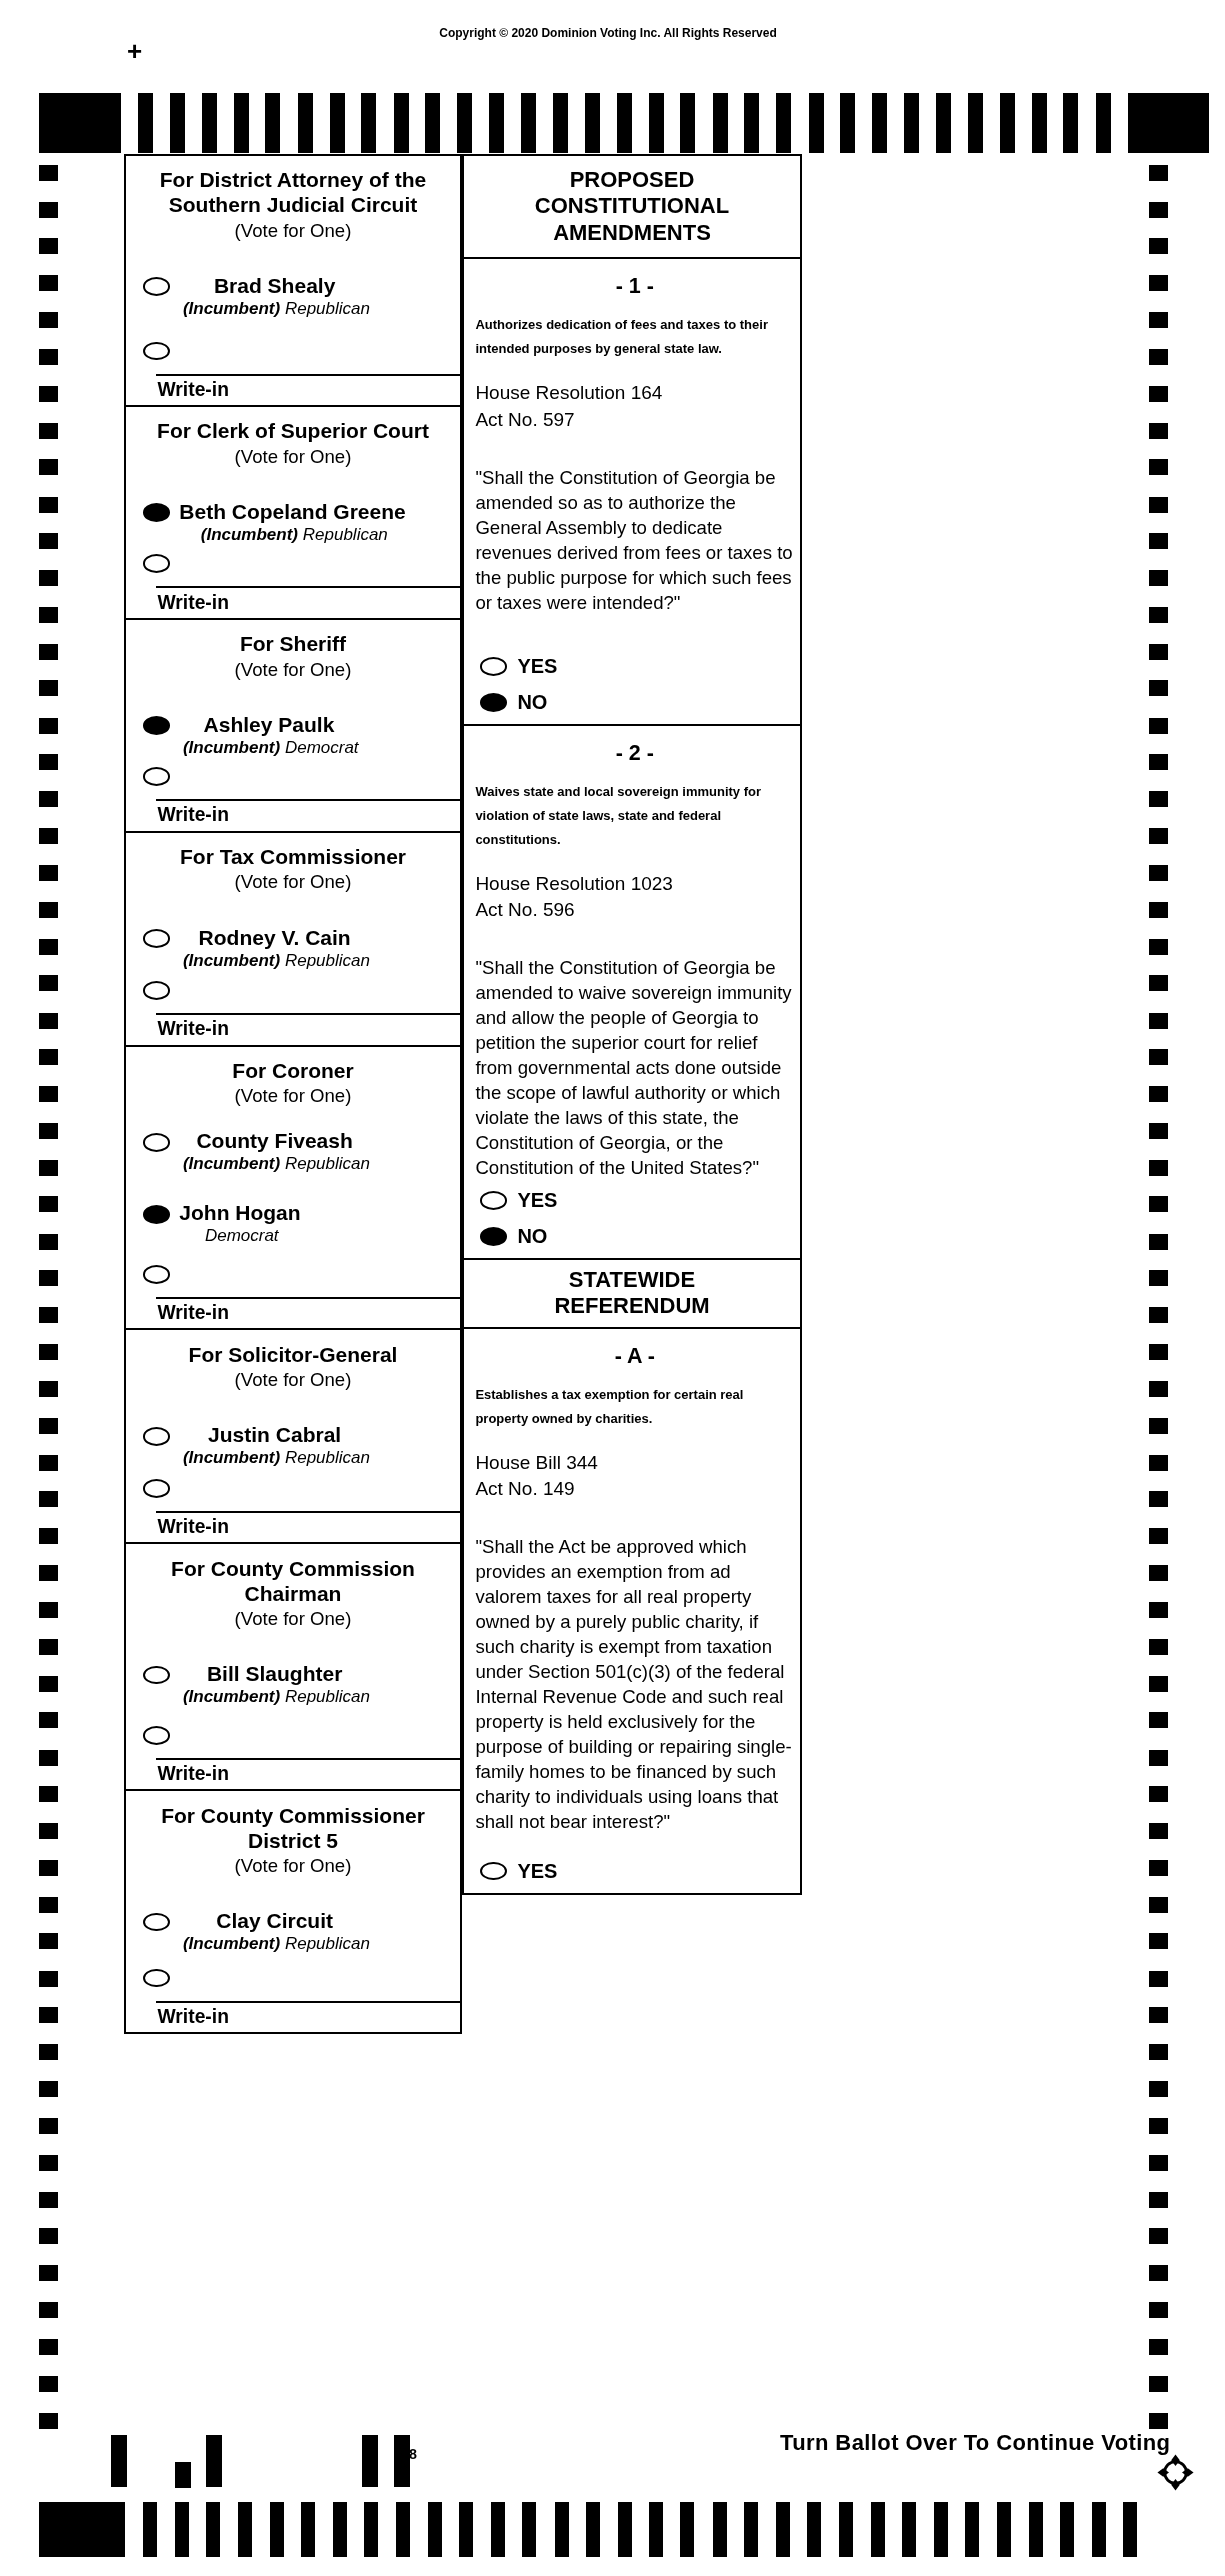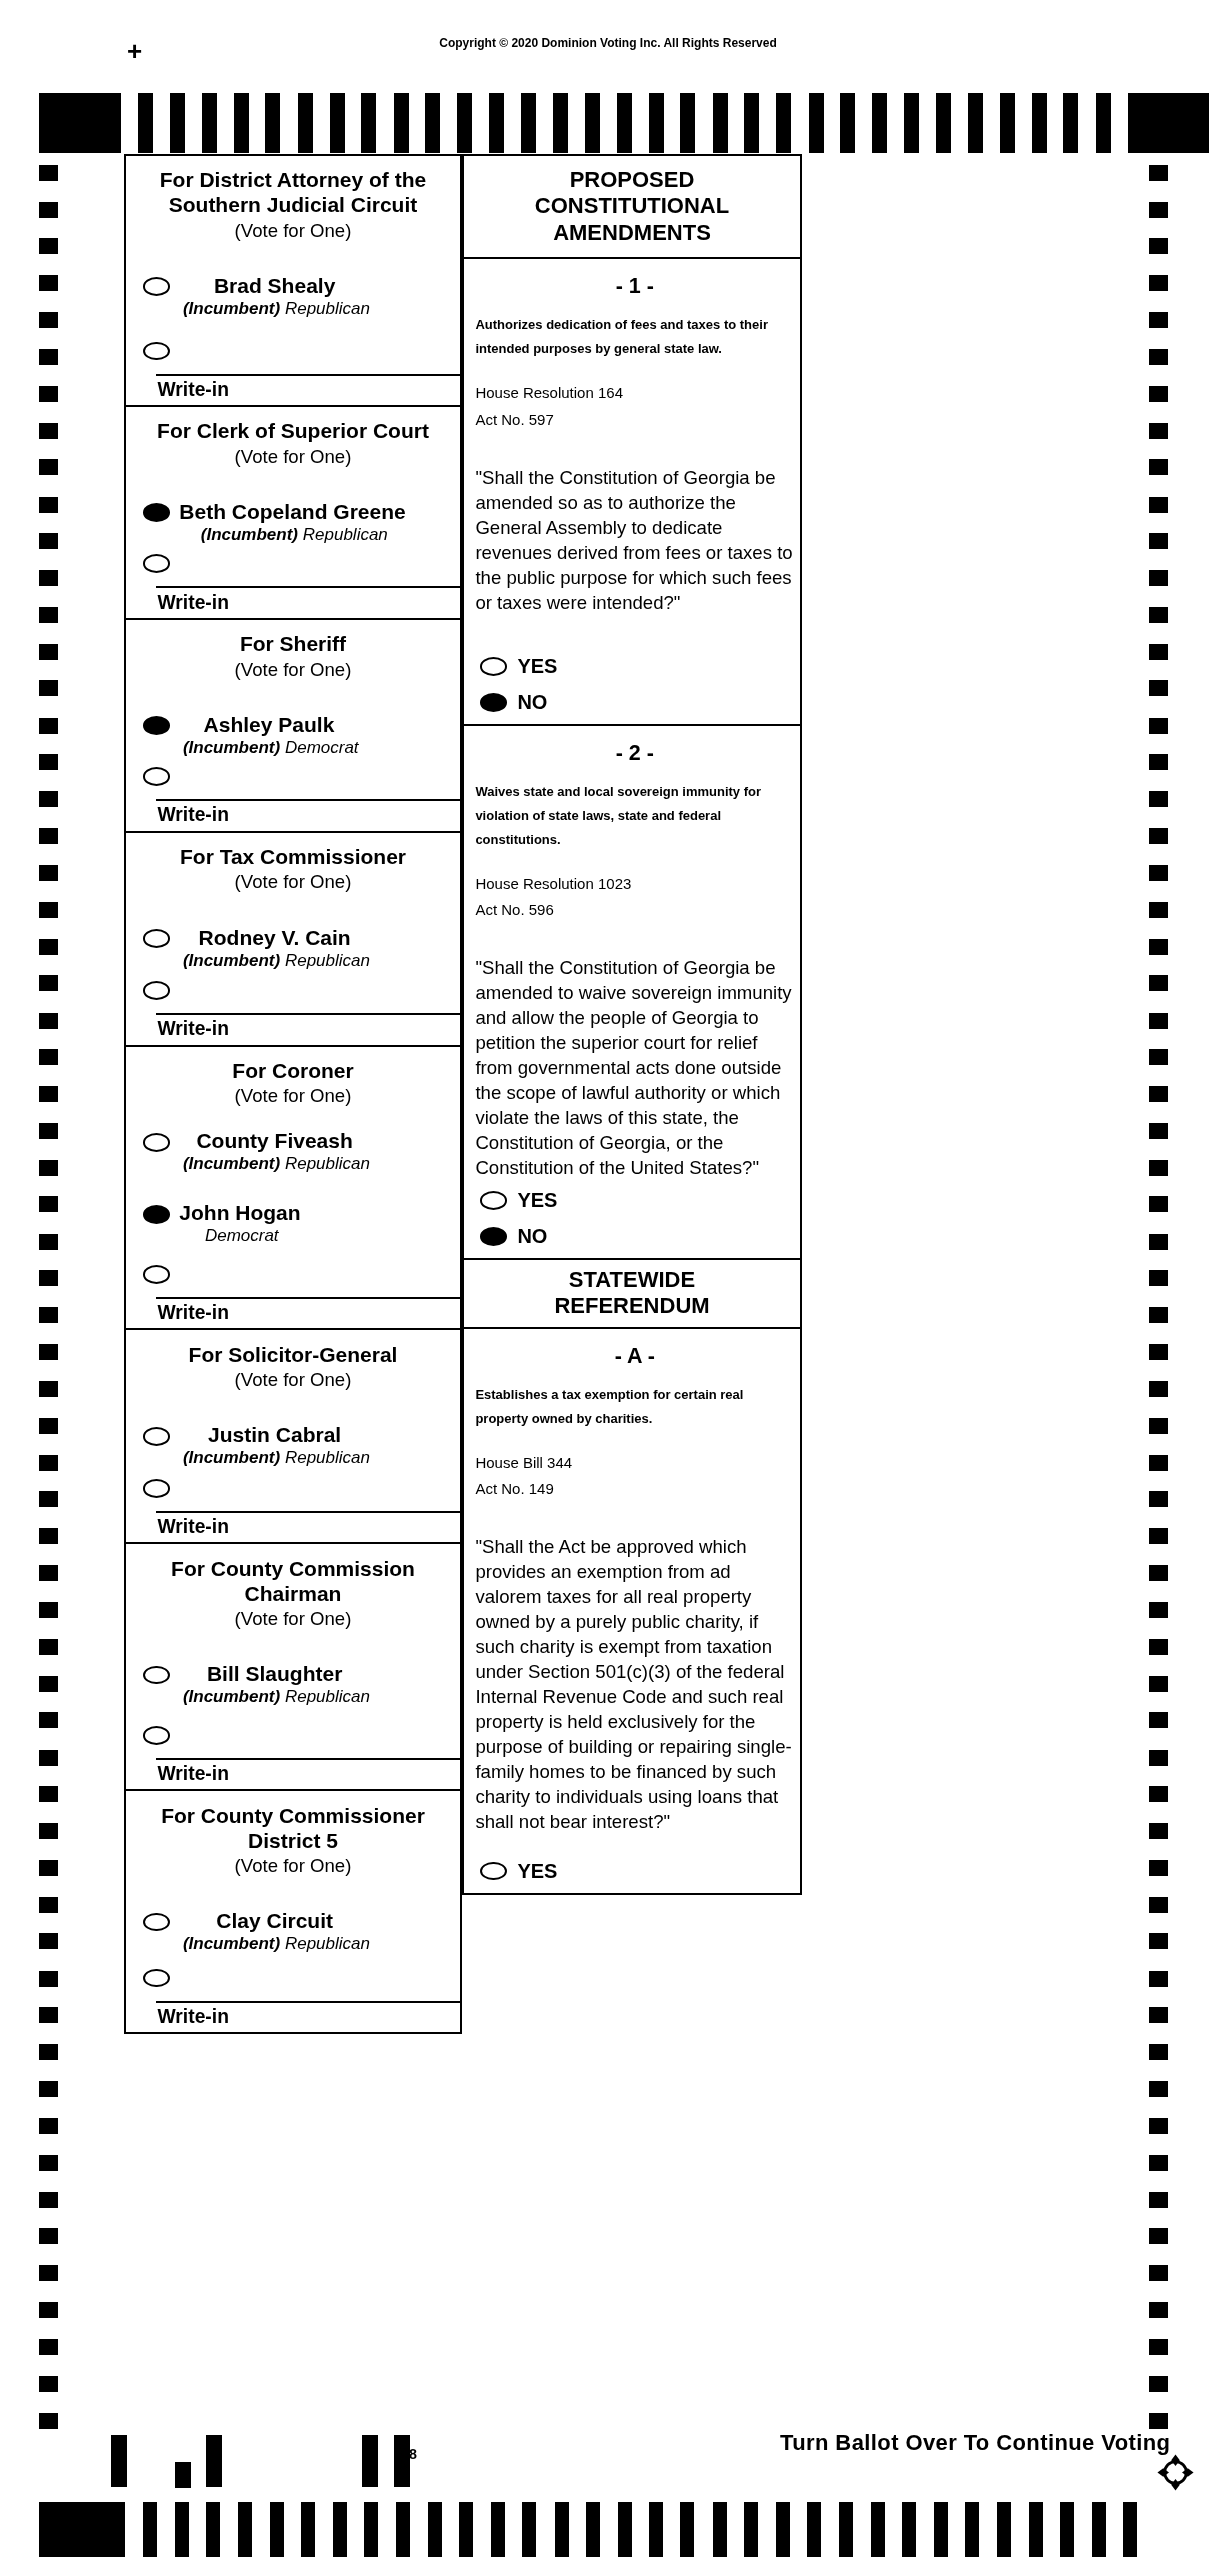--- a/index.html
+++ b/index.html
@@ -3,21 +3,21 @@
 <meta charset="utf-8">
 <style>
   html,body{margin:0;padding:0;}
   body{
     width:1226px;height:2576px;position:relative;background:#fff;
     font-family:"Liberation Sans", sans-serif;color:#000;overflow:hidden;
   }
   .abs{position:absolute;}
   .mark{position:absolute;background:#000;}
   
-  #copyright{left:386px;top:26px;width:444px;text-align:center;font-size:12px;font-weight:bold;margin-top:10px;}
+  #copyright{left:386px;top:26px;width:444px;text-align:center;font-size:12px;font-weight:bold;}
   #plus-mark{left:127px;top:36px;font-size:26px;font-weight:bold;}
   #turnover{left:780px;top:2430px;font-size:22px;font-weight:bold;letter-spacing:0.4px;}
   #code-glyph{left:409px;top:2446px;font-size:14.3px;font-weight:bold;}
   
   #left-col{left:124px;top:156px;width:338px;}
   #right-col{left:462px;top:156px;width:340px;}
   .box{border:2.1px solid #000;margin-top:-2.1px;box-sizing:border-box;background:#fff;overflow:hidden;}
   
   .contest{display:flex;flex-direction:column;padding:11.4px 0 4.3px;}
   .contest .title{font-weight:bold;font-size:21px;line-height:25px;text-align:center;white-space:pre-line;}
@@ -35,21 +35,21 @@
   .writein{margin-top:auto;}
   .writein .oval{margin-left:17px;}
   .wline{border-top:2.1px solid #000;margin:11.4px 0 0 30px;}
   .wlabel{font-weight:bold;font-size:19.3px;line-height:23px;margin:2.1px 0 0 31.5px;}
   
   .mheader{display:flex;align-items:center;justify-content:center;text-align:center;
            font-weight:bold;font-size:22px;line-height:26.5px;white-space:pre-line;}
   .measure{display:flex;flex-direction:column;padding:14.3px 5.7px 10px 11.4px;}
   .mnum{text-align:center;font-weight:bold;font-size:21.5px;line-height:26px;}
   .msummary{font-weight:bold;font-size:13px;line-height:24px;margin-top:14.3px;}
-  .mauthority{font-size:15px;line-height:26.5px;margin-top:18.6px;white-space:pre-line;}
+  .mauthority{font-size:19px;line-height:26.5px;margin-top:18.6px;white-space:pre-line;}
   .mquestion{font-size:18.6px;line-height:25px;margin-top:31.5px;}
   .mchoices{margin-top:auto;}
   .choice{display:flex;align-items:center;margin-left:4.3px;}
   .choice + .choice{margin-top:13px;}
   .clabel{font-weight:bold;font-size:20px;margin-left:10.7px;}
   
   #target{left:1156px;top:2453px;width:39px;height:39px;}
 </style>
 </head>
 <body>

